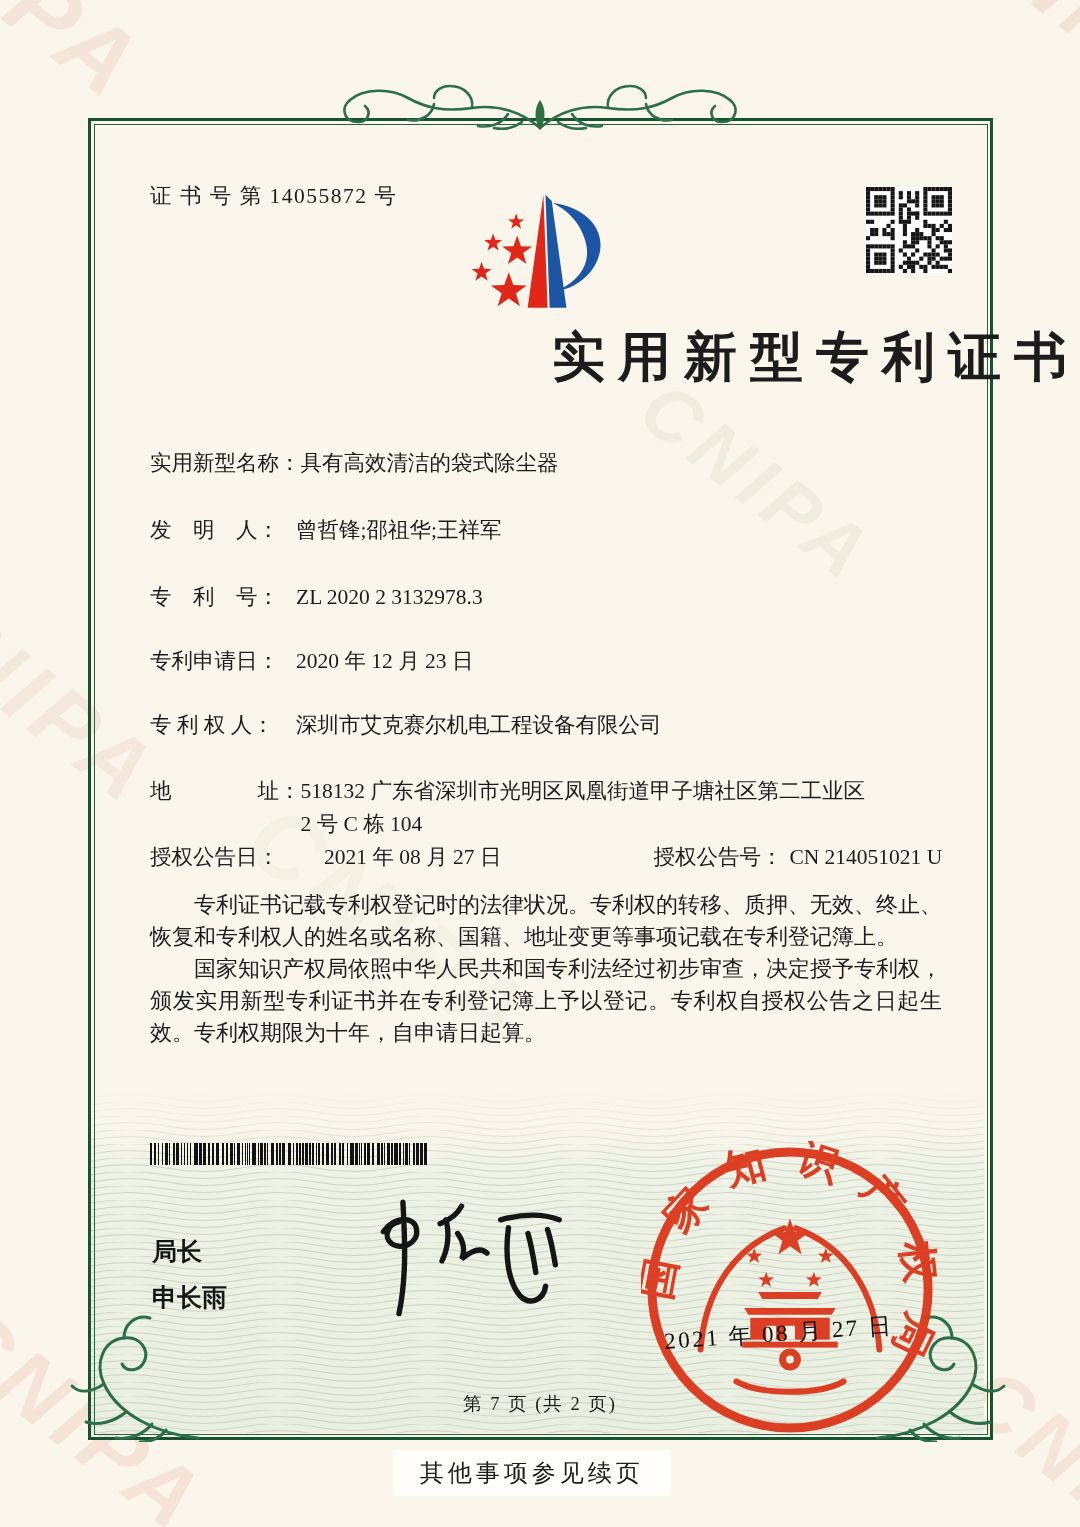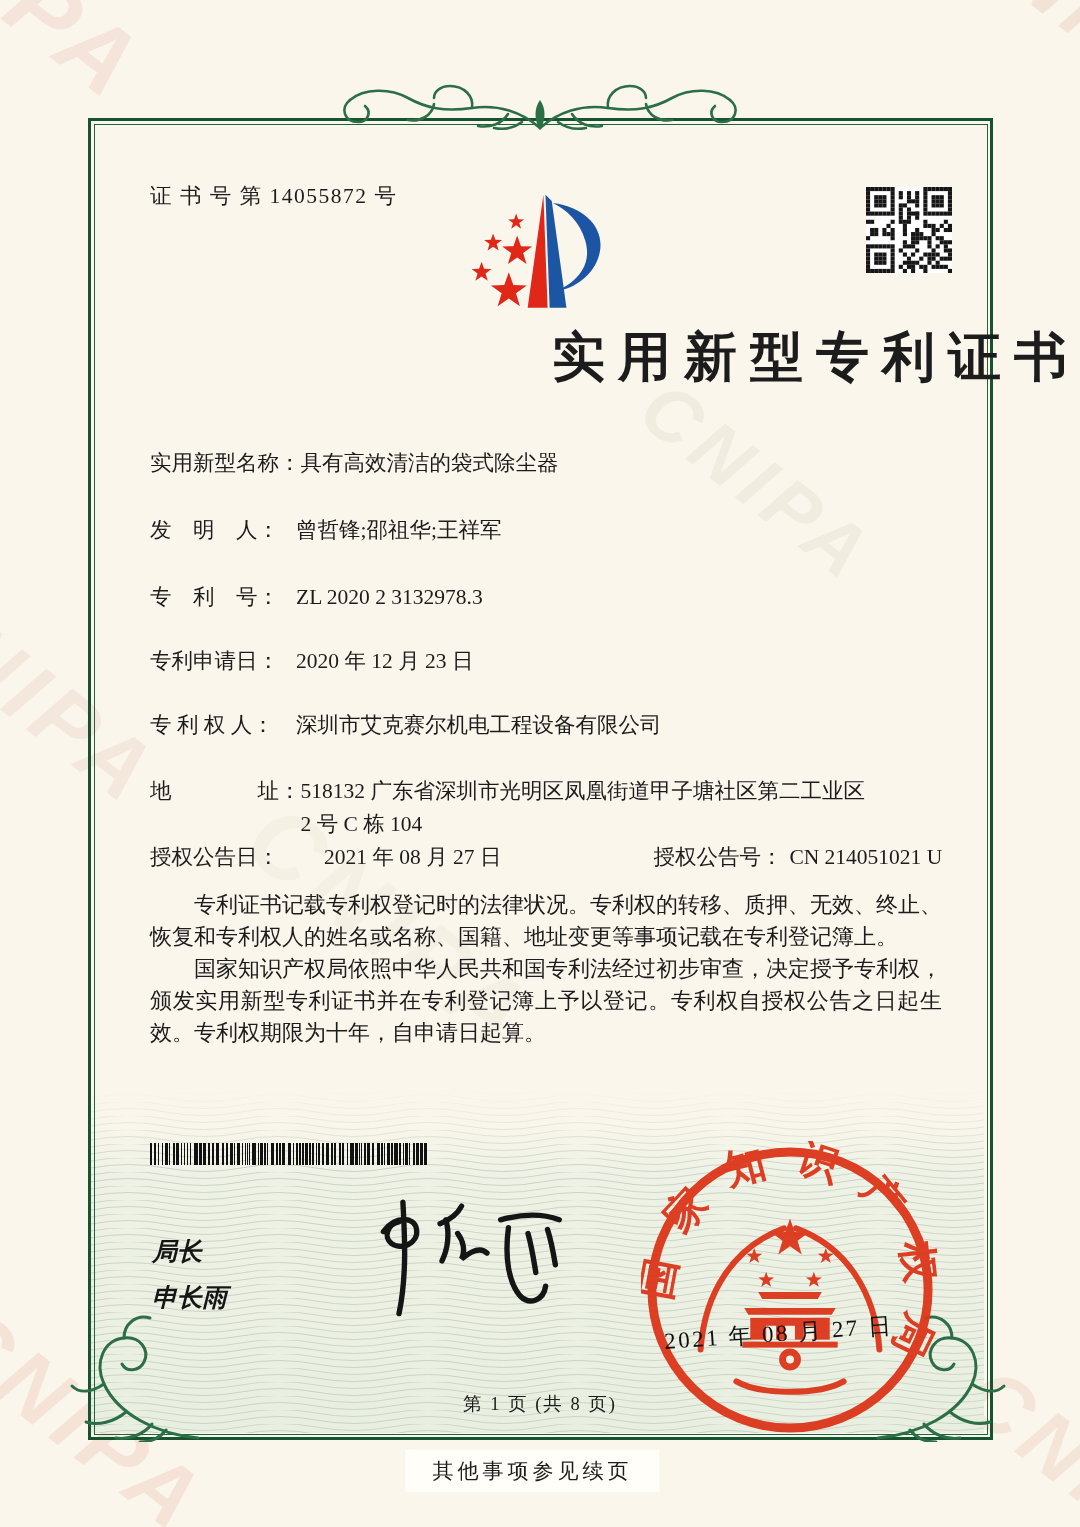--- a/index.html
+++ b/index.html
@@ -47,29 +47,29 @@
   .pair2{margin-left:124px;display:flex;}
   .pair2 .lbl2{flex:0 0 136px;white-space:nowrap;}
   
   .paras{position:absolute;left:150px;top:889px;width:792px;z-index:3;
          font-size:22px;line-height:32px;text-align:justify;}
   .paras p{margin:0;text-indent:2em;}
   
   .barcode{position:absolute;left:150px;top:1143px;z-index:3;}
   .official{position:absolute;left:152px;top:1228px;z-index:3;
             font-family:"Liberation Sans","DejaVu Sans",sans-serif;font-weight:600;
-            font-size:25px;line-height:46px;color:#151515;font-style:italic;}
+            font-size:25px;line-height:46px;color:#151515;}
   .signature{position:absolute;left:356px;top:1190px;z-index:4;}
   .seal{position:absolute;left:641px;top:1141px;z-index:3;opacity:.94;}
   .seal-date{position:absolute;left:664px;top:1318px;z-index:4;font-size:23px;
              letter-spacing:2.5px;color:#101010;transform:rotate(-4deg);white-space:nowrap;}
   .page-ind{position:absolute;left:0;top:1391px;width:1080px;text-align:center;z-index:3;
             font-size:18.5px;letter-spacing:2px;}
   .footer-note{position:absolute;left:50%;top:1450px;transform:translateX(-53%);z-index:3;
-               background:#fffef9;padding:7px 27px;font-size:21px;letter-spacing:4px;}
+               background:#fffef9;padding:7px 27px;font-size:24px;letter-spacing:4px;}
 </style>
 </head>
 <body>
 
 <span class="wm wm1">CNIPA</span>
 <span class="wm wm2">CNIPA</span>
 <span class="wm wm3">CNIPA</span>
 <span class="wm wm4">CNIPA</span>
 <span class="wm wm5">CNIPA</span>
 <span class="wm wm6">CNIPA</span>
@@ -532,15 +532,15 @@
     <circle cx="150" cy="220" r="4" fill="#f3f1e6"></circle>
     <g fill="none" stroke="#dc3418" stroke-width="6" stroke-linecap="round">
       <path d="M60,210 C64,152 94,106 144,88"></path>
       <path d="M240,210 C236,152 206,106 156,88"></path>
       <path d="M96,242 C120,256 180,256 204,242"></path>
     </g>
   </g>
 </svg>
 <div class="seal-date">2021 年 08 月 27 日</div>
 
-<div class="page-ind">第 1 页 (共 8 页)</div>
+<div class="page-ind">第 7 页 (共 2 页)</div>
 
 <div class="footer-note">其他事项参见续页</div>
 
 </body></html>

